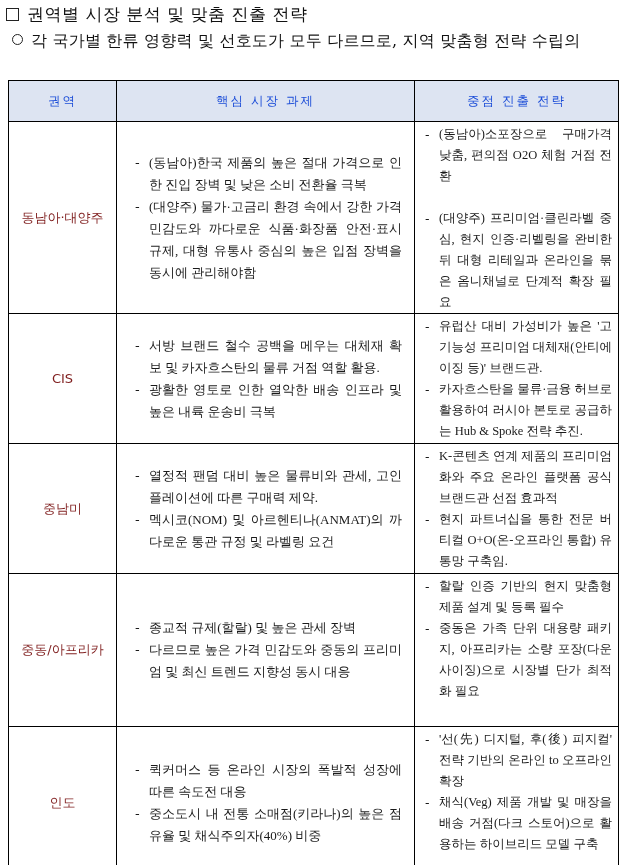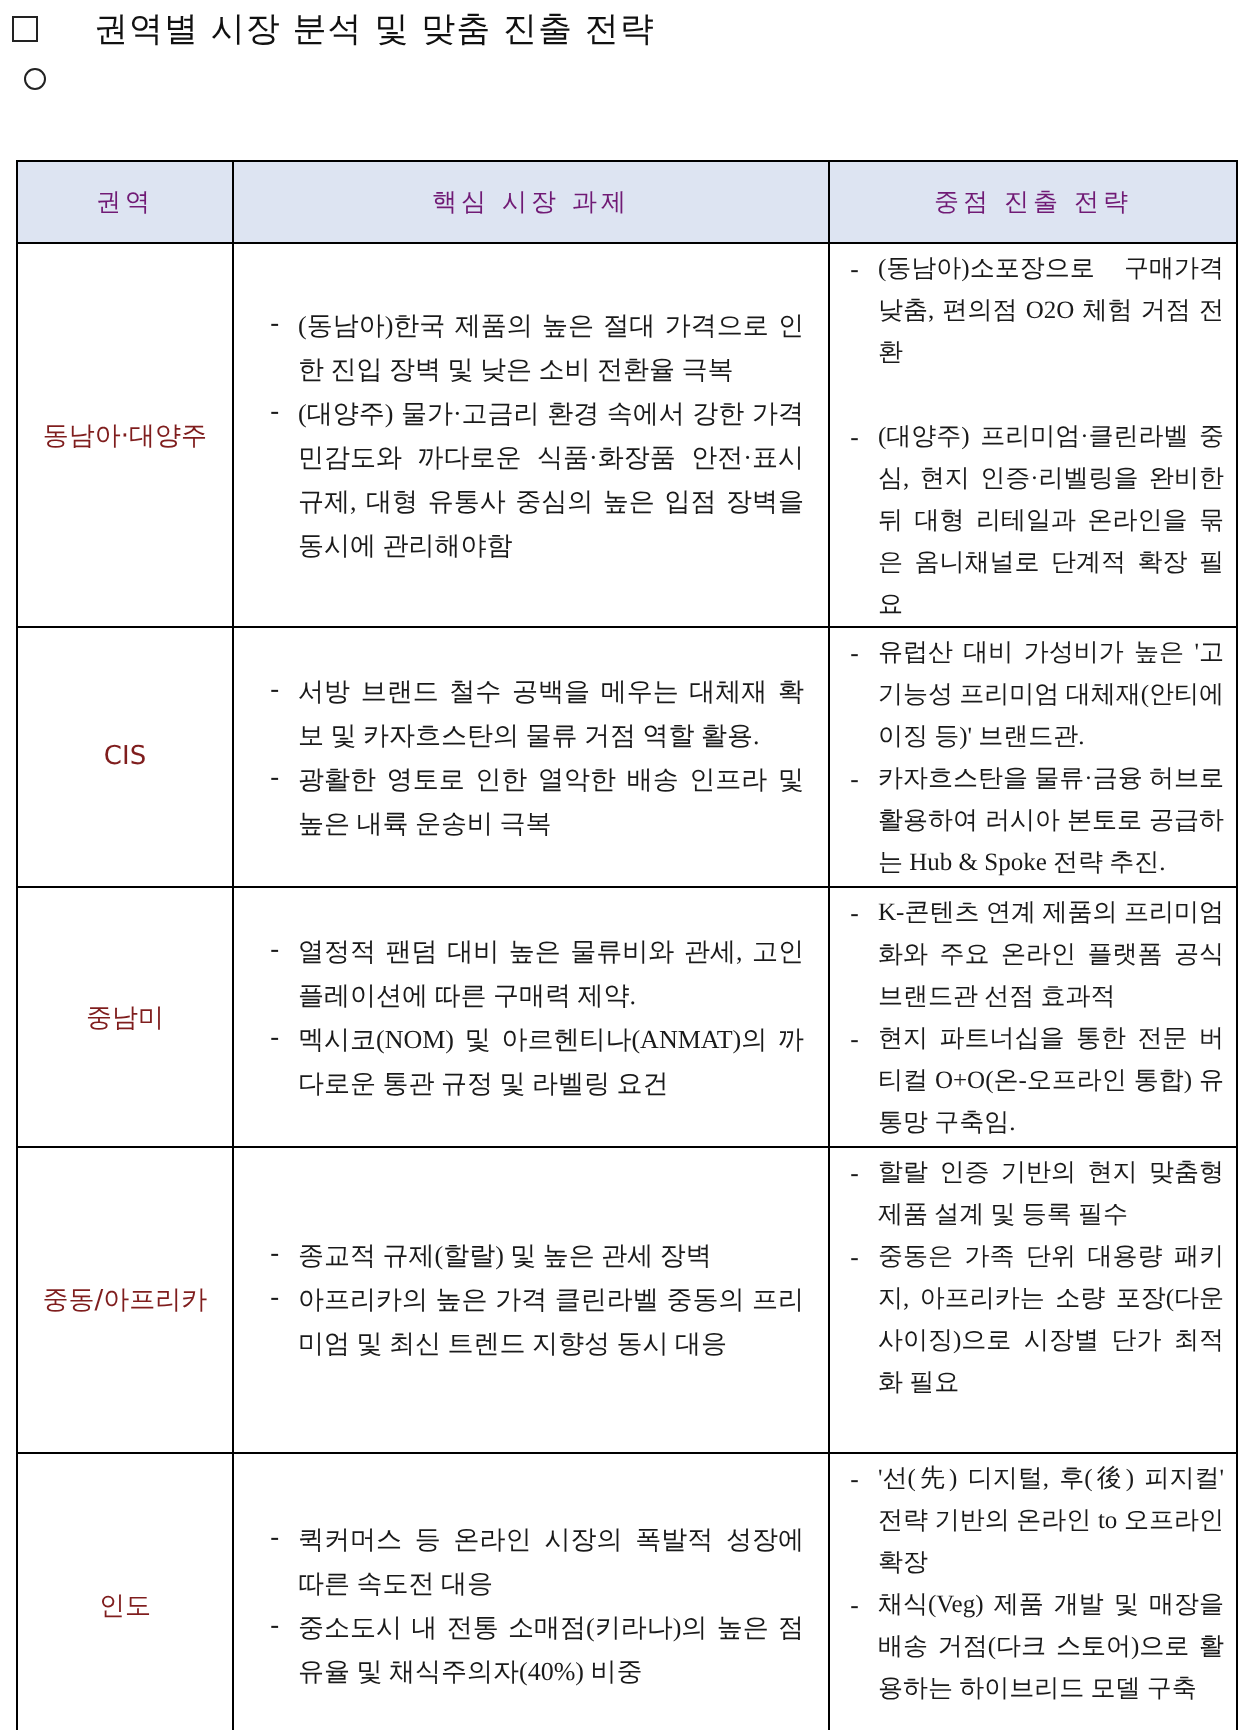--- a/index.html
+++ b/index.html
@@ -18,21 +18,20 @@
     .heading {
       position: absolute;
       left: 6px;
       top: 2px;
       height: 24px;
       display: flex;
       align-items: center;
       font-family: "DejaVu Serif", serif;
       font-size: 17px;
       letter-spacing: 0.5px;
-      gap: 20px;
     }
     .heading .box {
       width: 13px;
       height: 13px;
       border: 1.3px solid #222;
       margin-right: 8px;
       box-sizing: border-box;
     }
     .bullet {
       position: absolute;
@@ -70,21 +69,21 @@
       border: 1.3px solid #000;
       padding: 0;
     }
     table.tbl th {
       background: #dde4f2;
       height: 40px;
       font-weight: normal;
       font-size: 12.5px;
       letter-spacing: 2px;
       text-align: center;
-      color: #701a75;
+      color: #1d4ed8;
     }
     td.region {
       text-align: center;
       vertical-align: middle;
       font-size: 13px;
       color: #7f1d1d;
     }
     td.challenge {
       vertical-align: middle;
       padding: 0 12px 0 18px !important;
@@ -115,21 +114,21 @@
   </style>
 </head>
 <body>
 
 <div class="heading">
   <span class="box"></span>
   <span>권역별 시장 분석 및 맞춤 진출 전략</span>
 </div>
 
 <div class="bullet">
-  <span class="circle"></span>
+  <span class="circle"></span><span>각 국가별 한류 영향력 및 선호도가 모두 다르므로, 지역 맞춤형 전략 수립의</span>
 </div>
 
 <table class="tbl">
   <colgroup>
     <col style="width:108px">
     <col style="width:298px">
     <col style="width:204px">
   </colgroup>
   <thead>
     <tr>
@@ -215,21 +214,21 @@
 
     <tr style="height:153px">
       <td class="region">중동/아프리카</td>
       <td class="challenge">
         <div class="item">
             <span class="dash">-</span>
             <span class="txt">종교적 규제(할랄) 및 높은 관세 장벽</span>
           </div>
         <div class="item">
             <span class="dash">-</span>
-            <span class="txt">아프리카의 높은 가격 클린라벨 중동의 프리미엄 및 최신 트렌드 지향성 동시 대응</span>
+            <span class="txt">다르므로 높은 가격 민감도와 중동의 프리미엄 및 최신 트렌드 지향성 동시 대응</span>
           </div>
       </td>
       <td class="strategy">
         <div class="item">
             <span class="dash">-</span>
             <span class="txt">할랄 인증 기반의 현지 맞춤형 제품 설계 및 등록 필수</span>
           </div>
         <div class="item">
             <span class="dash">-</span>
             <span class="txt">중동은 가족 단위 대용량 패키지, 아프리카는 소량 포장(다운사이징)으로 시장별 단가 최적화 필요</span>

